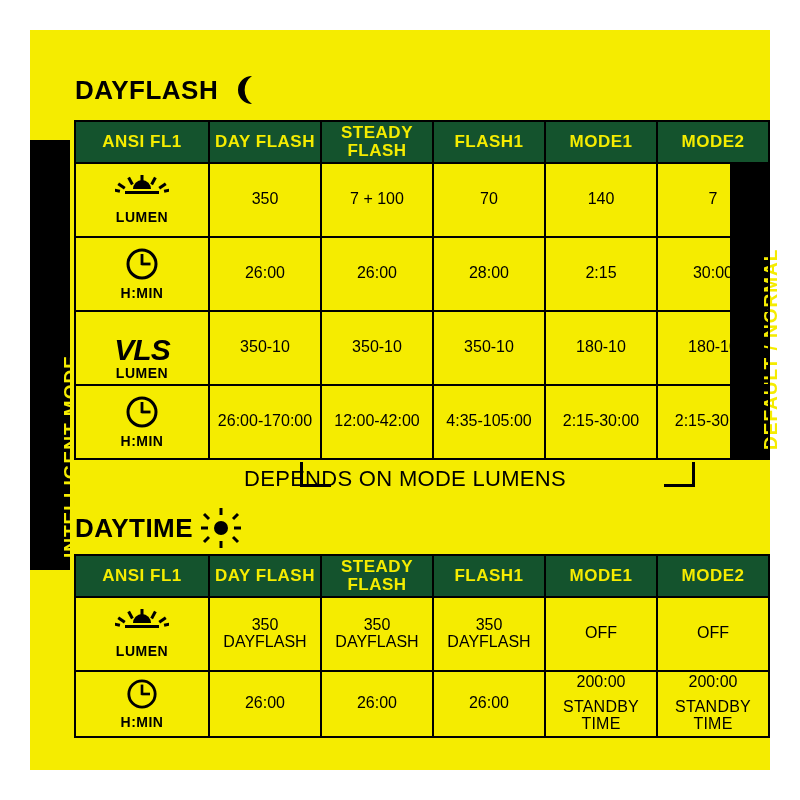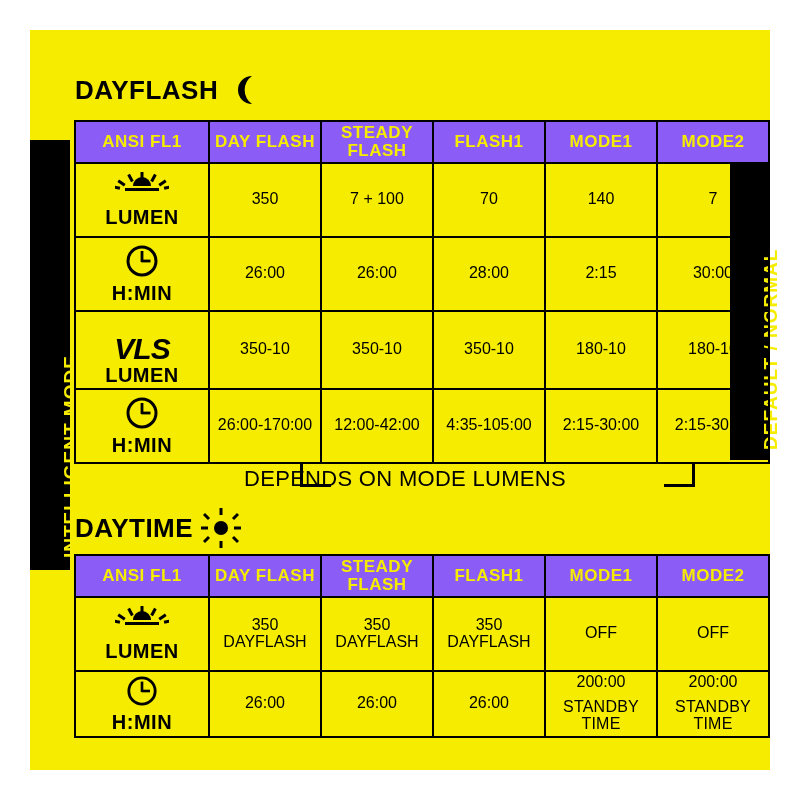--- a/index.html
+++ b/index.html
@@ -93,21 +93,21 @@
   table.grid td, table.grid th {
     border: 2px solid #000;
     text-align: center;
     vertical-align: middle;
     color: #000;
     font-size: 16px;
     padding: 2px 2px;
     line-height: 1.05;
   }
   table.grid thead th {
-    background: #8b5cf6;
+    background: #14532d;
     color: #f5ec00;
     font-size: 17px;
     font-weight: bold;
     height: 30px;
     letter-spacing: 0.5px;
   }
   #night-table {
     left: 44px;
     top: 90px;
     width: 662px;
@@ -121,21 +121,21 @@
   .col-data { width: 106px; }
 
   .rowlabel {
     display: flex;
     flex-direction: column;
     align-items: center;
     justify-content: center;
     gap: 1px;
   }
   .rowlabel .cap {
-    font-size: 20px;
+    font-size: 14px;
     font-weight: bold;
     letter-spacing: 0.5px;
   }
   .vls {
     font-size: 30px;
     font-weight: bold;
     font-style: italic;
     letter-spacing: -1px;
     line-height: 1;
     margin-top: 20px;

